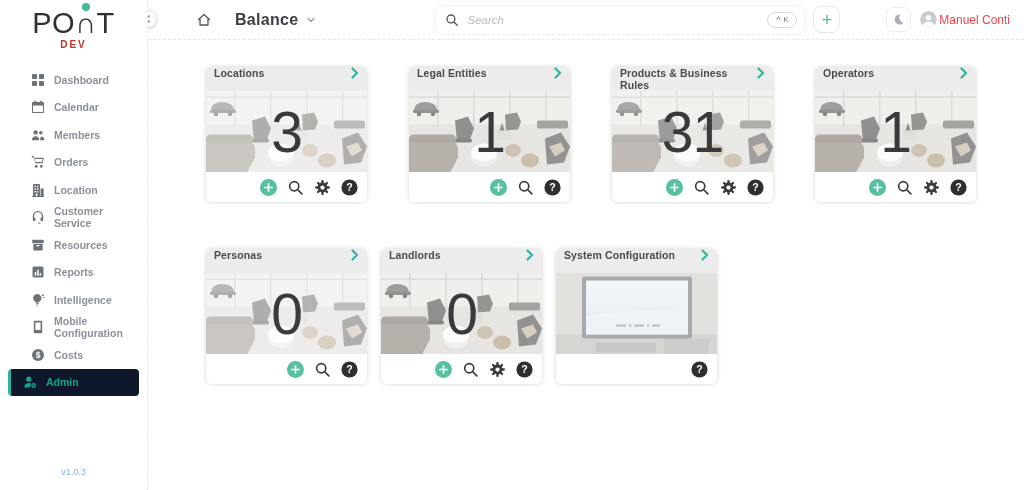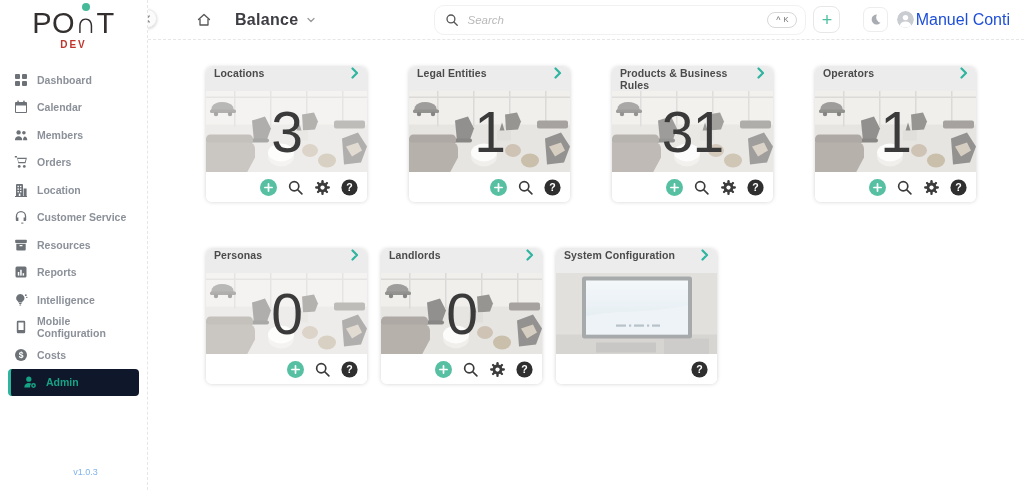--- a/index.html
+++ b/index.html
@@ -6,43 +6,43 @@
   html,body { width:1024px; height:490px; background:#fff; font-family:"Liberation Sans", sans-serif; overflow:hidden; }
 
   
   .sidebar { position:absolute; left:0; top:0; width:148px; height:490px; background:#fff; border-right:1px dashed #e6e6e6; z-index:5; }
   .logo-wrap { text-align:center; padding-top:8px; }
   .logo { font-size:29px; font-weight:400; color:#332f2e; letter-spacing:.5px; line-height:30px; }
   .logo .n-wrap { position:relative; display:inline-block; }
   .logo .n-wrap::before { content:""; position:absolute; top:-5px; left:50%; transform:translateX(-50%); width:8px; height:8px; border-radius:50%; background:#45b998; }
   .env { font-size:10px; font-weight:800; letter-spacing:2px; color:#bf352b; margin-top:1px; }
   .nav { margin-top:16px; }
-  .nav-item { display:flex; align-items:center; gap:9px; height:27.5px; padding-left:14px; margin-right:8px; font-size:10.5px; font-weight:600; color:#8b9099; cursor:pointer; }
+  .nav-item { display:flex; align-items:center; gap:9px; height:27.5px; padding-left:31px; margin-right:8px; font-size:10.5px; font-weight:600; color:#8b9099; cursor:pointer; }
   .nav-ic { width:14px; height:14px; display:inline-flex; }
   .nav-ic svg { fill:#6d7278; }
   .nav-item.active { background:#0f172a; border-left:3px solid #2eb5a0; border-radius:4px; margin-left:8px; padding-left:12px; color:#16a383; }
   .nav-item.active .nav-ic svg { fill:#16a383; }
-  .version { position:absolute; bottom:13px; left:0; width:100%; text-align:center; font-size:9px; color:#7fb3ea;margin-left:12px; }
+  .version { position:absolute; bottom:13px; left:0; width:100%; text-align:center; font-size:9px; color:#7fb3ea; }
 
   
   .topbar { position:absolute; left:148px; top:0; right:0; height:40px; background:#fff; border-bottom:1px dashed #e6e6e6; display:flex; align-items:center; padding:0 14px 0 48px; }
   .collapse-btn { position:absolute; left:-10px; top:9px; width:19px; height:19px; border-radius:50%; background:#fbfbfb; border:1px solid #ececec; box-shadow:0 1px 3px rgba(0,0,0,.18); display:flex; align-items:center; justify-content:center; cursor:pointer; }
   .home-btn { display:flex; cursor:pointer; }
   .page-title { font-size:16px; font-weight:600; color:#3d3d44; margin-left:23px; letter-spacing:.3px; cursor:pointer; }
   .title-caret { margin-left:8px; display:flex; cursor:pointer; }
   .search { position:relative; width:372px; height:30px; margin-left:118px; border:1px solid #f1f1f1; border-radius:10px; display:flex; align-items:center; padding:0 8px 0 10px; }
   .search input { border:none; outline:none; flex:1; font-size:11.5px; font-style:italic; color:#555; margin-left:8px; font-family:"Liberation Sans",sans-serif; background:transparent; }
   .search input::placeholder { color:#b9b9b9; }
   .kbd-pill { border:1px solid #d8d8d8; border-radius:999px; padding:2px 8px; font-size:9px; color:#6f6f6f; display:flex; align-items:center; gap:3px; line-height:10px; }
   .kbd-pill .k2 { font-size:7.5px; }
   .add-btn { width:27px; height:27px; margin-left:7px; border:1px solid #e7e7e7; border-radius:8px; background:#fff; display:flex; align-items:center; justify-content:center; font-size:18px; font-weight:400; color:#4cbf9f; cursor:pointer; line-height:1; }
   .right-group { margin-left:auto; display:flex; align-items:center; }
   .moon-btn { width:25px; height:25px; border:1px solid #ededed; border-radius:7px; display:flex; align-items:center; justify-content:center; cursor:pointer; background:#fff; }
   .avatar { width:17px; height:17px; margin-left:9px; border-radius:50%; overflow:hidden; display:flex; }
-  .user-name { margin-left:2px; font-size:16px; color:#1d4ed8; cursor:pointer; }
+  .user-name { margin-left:2px; font-size:12px; color:#ef4444; cursor:pointer; }
 
   
   .main { position:absolute; left:149px; top:41px; right:0; bottom:0; background:#fff; }
   .cards-row { display:flex; gap:42px; padding-left:57px; }
   .row1 { margin-top:26px; }
   .row2 { margin-top:47px;gap:14px; }
   .card { width:161px; height:135px; background:#fff; border-radius:6px; box-shadow:0 0 4px rgba(0,0,0,.18); overflow:hidden; display:flex; flex-direction:column; }
   .card-header { height:24px; background:#ececec; display:flex; justify-content:space-between; padding:0 8px; flex:none; }
   .card-title { font-size:10.5px; font-weight:700; color:#4b4b4b; letter-spacing:.1px; }
   .card-chevron { display:flex; cursor:pointer; }

